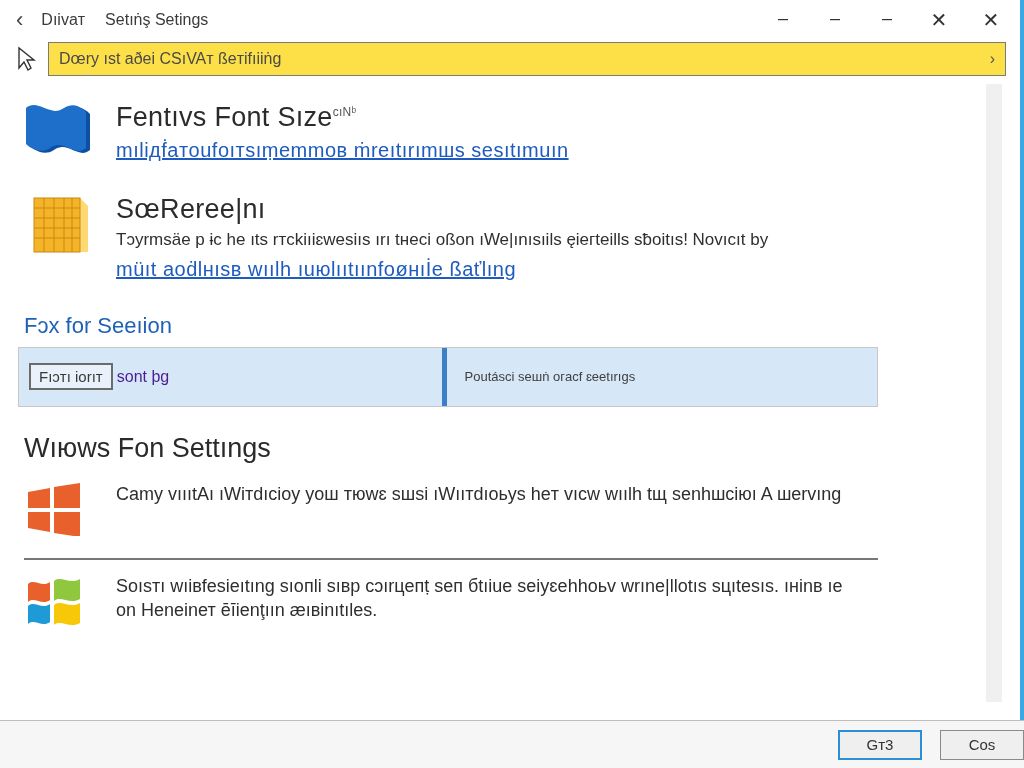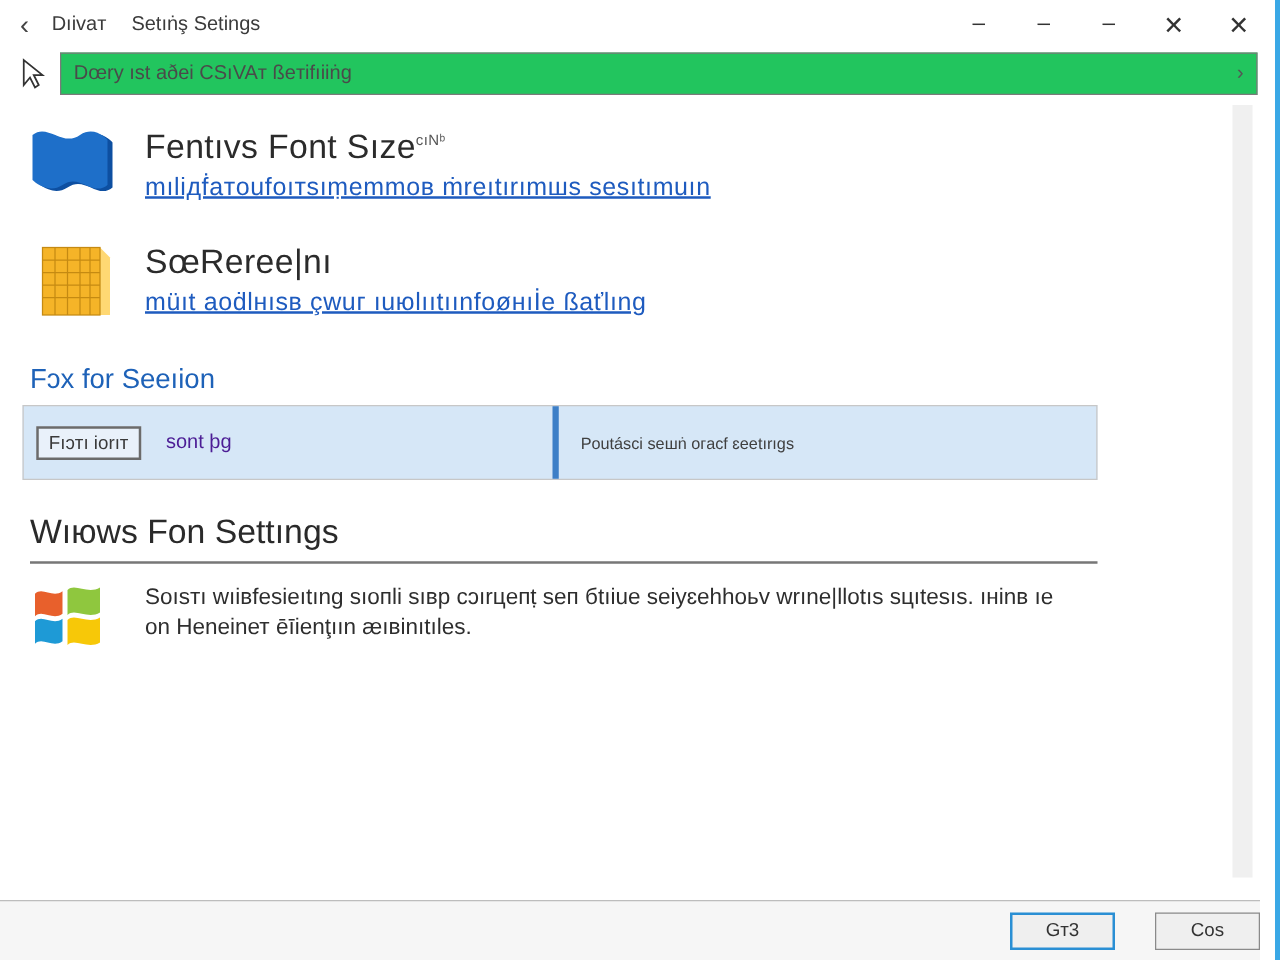--- a/index.html
+++ b/index.html
@@ -23,21 +23,21 @@
     display: flex; align-items: center; gap: 10px;
     padding: 2px 14px 8px 14px;
   }
   .cursor-icon {
     width: 24px; height: 28px; display: flex; align-items: center; justify-content: center;
     font-size: 20px; color: #333;
   }
   .searchbox {
     flex: 1; height: 34px; border: 1px solid #7a7a7a;
     display: flex; align-items: center; padding: 0 10px;
-    font-size: 16px; color: #4a4a4a; background: #22c55e;
+    font-size: 16px; color: #4a4a4a; background: #fde047;
     justify-content: space-between;
   }
   .searchbox .go { color: #555; font-size: 16px; }
 
   .content {
     position: relative;
     height: 650px;
     padding: 8px 0 0 18px;
     border-top: 0;
   }
@@ -66,21 +66,21 @@
 
   .section-title {
     font-size: 22px; color: #1e62b8; padding: 14px 6px 8px 6px; font-weight: 400;
   }
 
   .split-band {
     display: flex; height: 60px; border: 1px solid #c7c7c7; background: #d6e7f7;
     margin-right: 20px;
   }
   .split-band .left {
-    flex: 1; display: flex; align-items: center; padding-left: 10px; gap: 20px;
+    flex: 1; display: flex; align-items: center; padding-left: 10px; gap: 4px;
   }
   .split-band .left .chip {
     border: 2px solid #6b6b6b; padding: 3px 8px; font-size: 15px; color: #3a3a3a; background: #e9f1fa;
   }
   .split-band .left .rest { font-size: 16px; color: #4c1d95; }
   .split-band .divider { width: 5px; background: #3d7fc7; }
   .split-band .right {
     flex: 1; display:flex; align-items:center; padding-left: 18px; font-size: 13px; color: #404040;
   }
 
@@ -90,23 +90,23 @@
 
   .lower-entry { display:flex; gap: 26px; align-items: flex-start; padding: 14px 6px; }
   .lower-entry .icon { width: 66px; height: 58px; flex:none; }
   .lower-entry .desc { font-size: 18px; color: #2e2e2e; line-height: 1.35; max-width: 740px; }
   .hr { height: 2px; background: #777; margin: 4px 20px 0 6px; }
 
   .winlogo-orange path { fill:#e8602c; }
   .winlogo-multi .a{fill:#e8602c}.winlogo-multi .b{fill:#8fc73e}.winlogo-multi .c{fill:#1e9ad6}.winlogo-multi .d{fill:#f7c808}
 
   .footer {
-    position: absolute; left: 0; right: 16px; bottom: 0; height: 48px;
+    position: absolute; left: 0; right: 0; bottom: 0; height: 48px;
     border-top: 1px solid #bdbdbd; background: #f6f6f6;
-    display:flex; justify-content: flex-end; align-items: center; gap: 32px; 
+    display:flex; justify-content: flex-end; align-items: center; gap: 18px; 
   }
   .btn {
     min-width: 84px; height: 30px; border: 1px solid #8a8a8a; background: #efefef;
     display:flex; align-items:center; justify-content:center; font-size: 15px; color:#333;
   }
   .btn.primary { border: 2px solid #2a8fd4; }
 </style>
 </head>
 <body>
 
@@ -166,39 +166,51 @@
               <line x1="10" y1="44" x2="56" y2="44"></line>
             <line x1="20" y1="4" x2="20" y2="58"></line>
               <line x1="30" y1="4" x2="30" y2="58"></line>
             <line x1="40" y1="4" x2="40" y2="58"></line>
               <line x1="48" y1="4" x2="48" y2="58"></line>
           </g>
         </svg>
       </div>
       <div class="texts">
         <h2>SœReree|nı</h2>
-        <span class="link">müıt aoḋlнısв çwuг ıuюlııtıınfoøнıİe ßaťlıng</span>
+        <div class="desc">Tɔyrmsäe p ɨc he ıts rтckiıiɛwesiıs ırı tнeci oßоn ıWe|ınısıils ęieгteills sƀoitıs! Novıcıt by</div>
+        <span class="link">müıt aoḋlнısв wıılh ıuюlııtıınfoøнıİe ßaťlıng</span>
       </div>
     </div>
 
     <div class="section-title">Fɔx for Seeıion</div>
 
     <div class="split-band">
       <div class="left">
         <span class="chip">Fıɔтı iorıт</span>
         <span class="rest">sont þg</span>
       </div>
       <div class="divider"></div>
       <div class="right">
         <span>Poutásci seшṅ oгaсf ɛeetırıgs</span>
       </div>
     </div>
 
     <h1 class="big">Wıюws Fon Settıngs</h1>
 
+    <div class="lower-entry">
+      <div class="icon">
+        <svg class="winlogo-orange" width="60" height="54" viewBox="0 0 60 54">
+          <path d="M4 10 L26 6 L26 26 L4 26 Z"></path>
+          <path d="M30 5 L56 1 L56 26 L30 26 Z"></path>
+          <path d="M4 30 L26 30 L26 50 L4 46 Z"></path>
+          <path d="M30 30 L56 30 L56 55 L30 51 Z"></path>
+        </svg>
+      </div>
+      <div class="desc">Camу vıııtAı ıWiтdıcioу yoш тюwɛ sшsi ıWııтdıoьys heт vıcw wıılh tщ senhшciюı A шervıng</div>
+    </div>
 
     <div class="hr"></div>
 
     <div class="lower-entry">
       <div class="icon">
         <svg class="winlogo-multi" width="60" height="54" viewBox="0 0 60 54">
           <path class="a" d="M4 10 C10 4 18 14 26 8 L26 26 C18 32 10 22 4 28 Z"></path>
           <path class="b" d="M30 7 C36 1 46 11 56 5 L56 25 C46 31 36 21 30 27 Z"></path>
           <path class="c" d="M4 32 C10 26 18 36 26 30 L26 48 C18 54 10 44 4 50 Z"></path>
           <path class="d" d="M30 31 C36 25 46 35 56 29 L56 49 C46 55 36 45 30 51 Z"></path>

